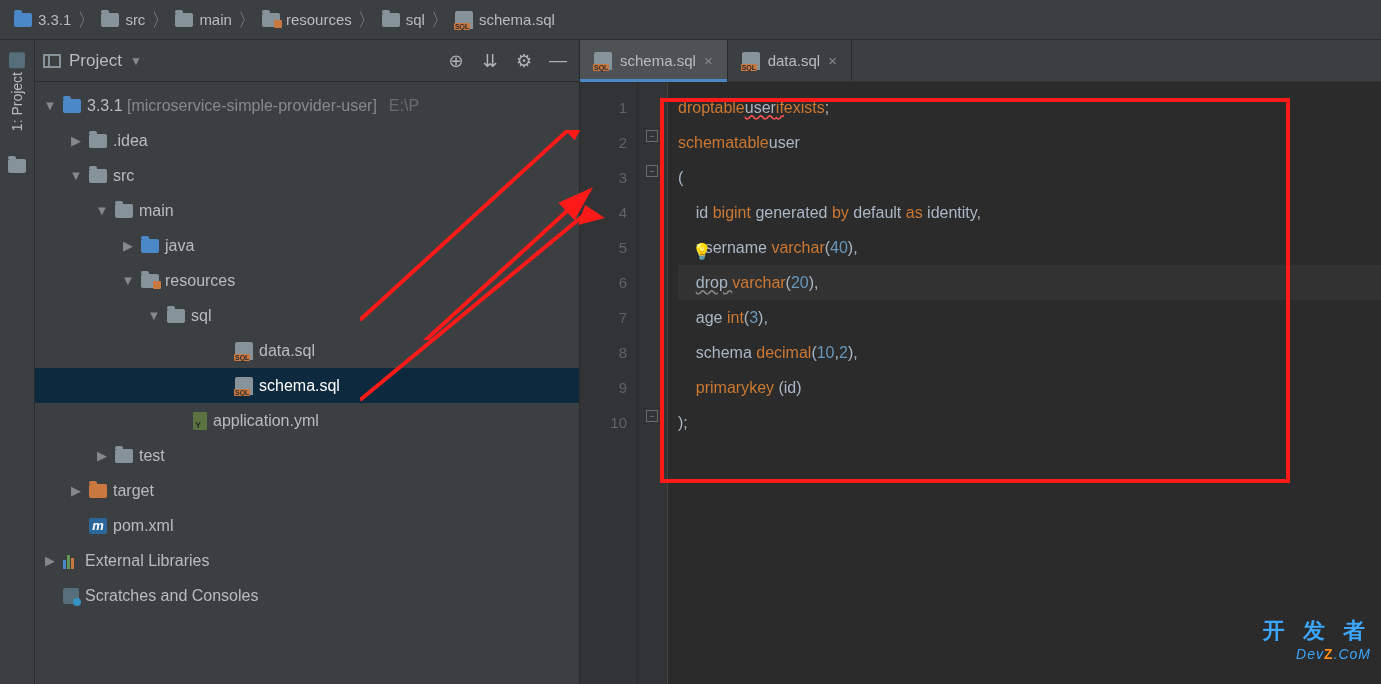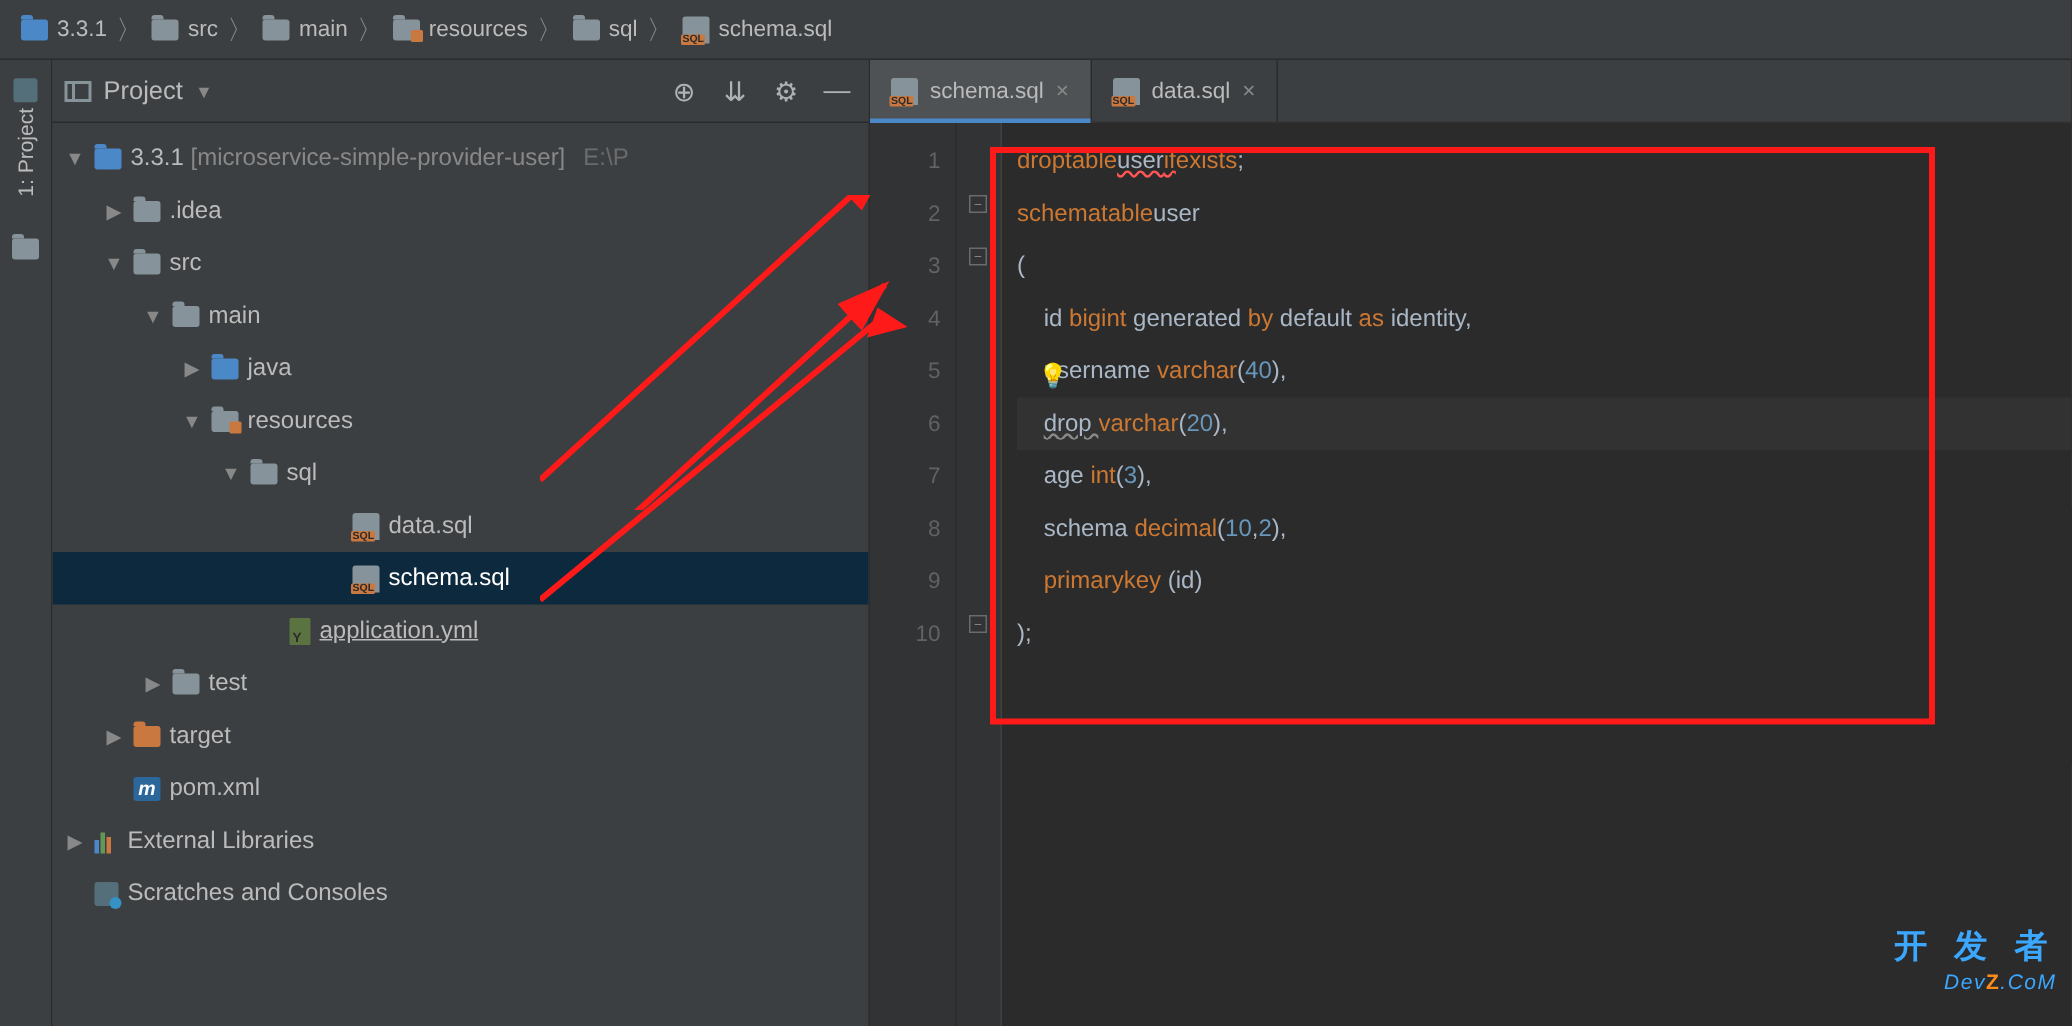--- a/index.html
+++ b/index.html
@@ -40,21 +40,21 @@
 .tree-row .expand { width: 14px; color: #888; font-size: 13px; display: inline-flex; justify-content: center; }
 .tree-row .label { color: #bbbbbb; }
 .tree-row.selected .label { color: #fff; }
 .tree-row .label .bracket { color: #888; }
 .tree-row .suffix { color: #6b6b6b; margin-left: 6px; }
 .indent-0 { padding-left: 8px; }
 .indent-1 { padding-left: 34px; }
 .indent-2 { padding-left: 60px; }
 .indent-3 { padding-left: 86px; }
 .indent-4 { padding-left: 112px; }
-.indent-5 { padding-left: 138px; text-decoration: underline; }
+.indent-5 { padding-left: 138px; }
 .indent-6 { padding-left: 180px; }
 .iml-icon { width: 14px; height: 18px; background: #546e7a; display: inline-block; border-radius: 1px; }
 .yml-icon { width: 14px; height: 18px; background: #5a7340; display: inline-block; border-radius: 1px; position: relative; }
 .yml-icon::after { content: "Y"; position: absolute; bottom: 0; left: 2px; font-size: 9px; color: #2b2b2b; font-weight: bold; }
 .m-icon { width: 18px; height: 16px; background: #2b679a; color: #fff; font-weight: bold; font-style: italic; font-size: 13px; display: inline-flex; align-items: center; justify-content: center; border-radius: 2px; }
 .lib-icon { width: 16px; height: 16px; display: inline-flex; align-items: flex-end; gap: 1px; }
 .lib-icon span { width: 3px; background: #c97840; }
 .lib-icon span:nth-child(1) { height: 9px; background: #4a88c7; }
 .lib-icon span:nth-child(2) { height: 14px; background: #629755; }
 .lib-icon span:nth-child(3) { height: 11px; background: #c97840; }

